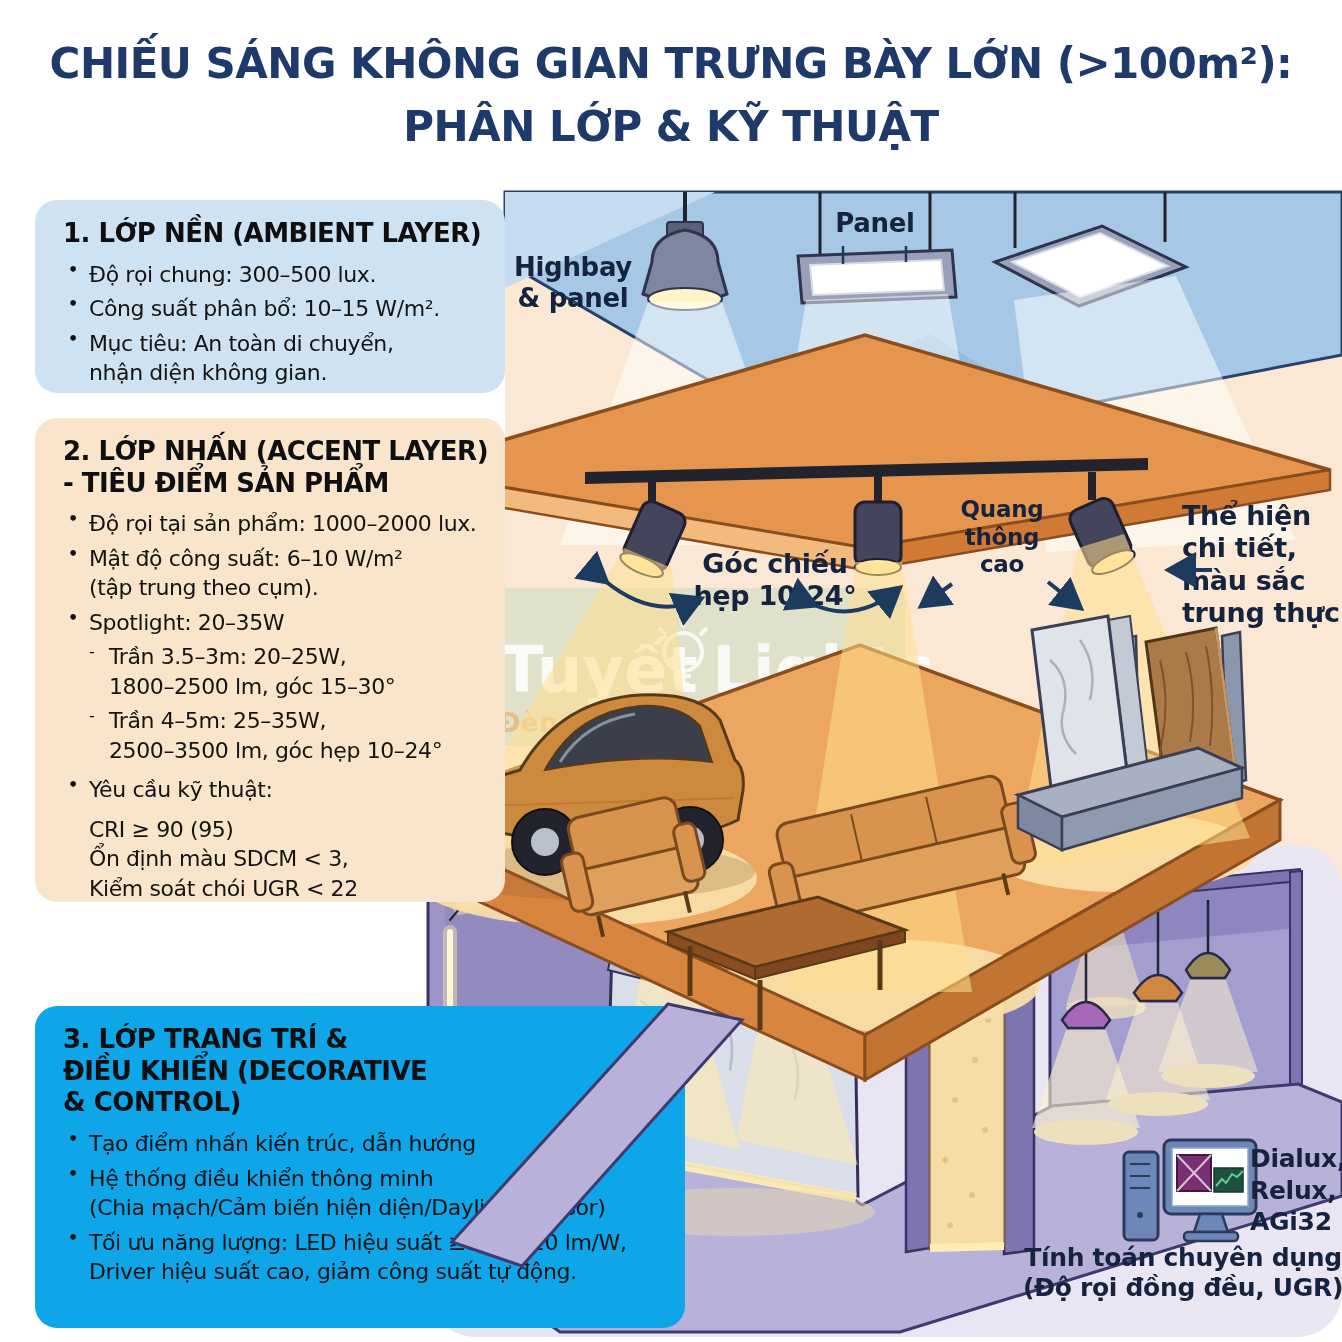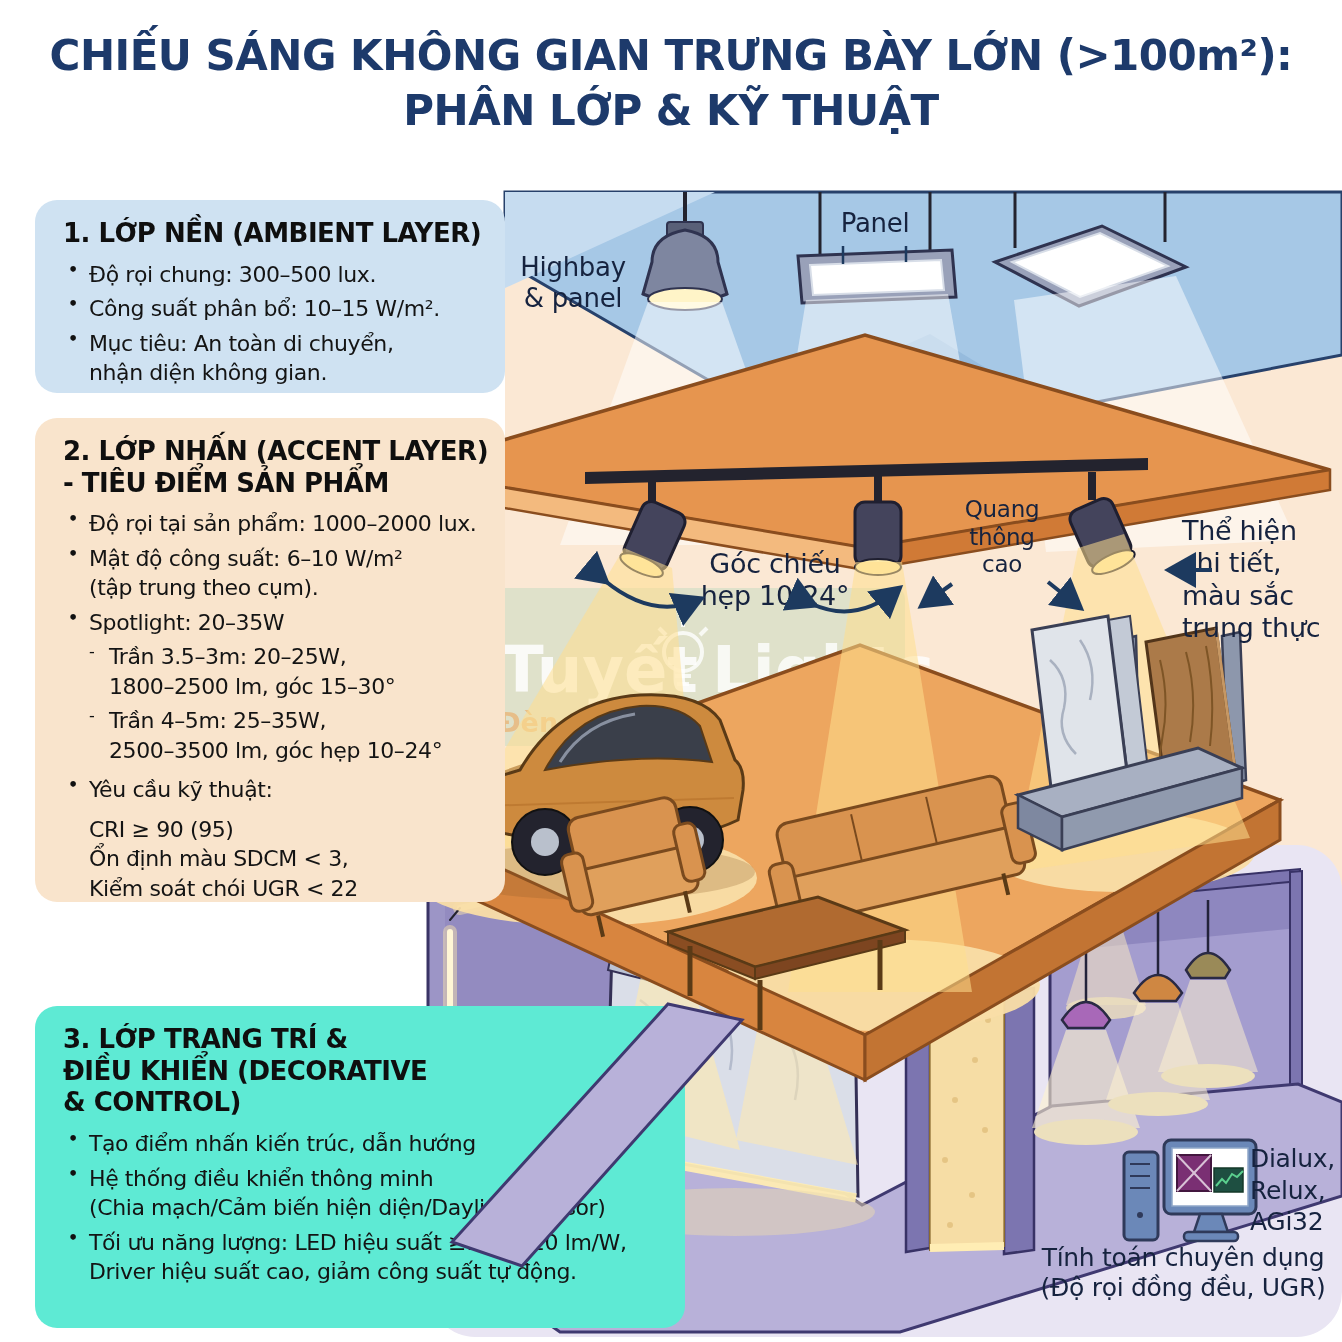--- a/index.html
+++ b/index.html
@@ -5,44 +5,44 @@
   html,body{margin:0;padding:0;background:#ffffff;}
   .canvas{
     position:relative;width:1342px;height:1342px;overflow:hidden;background:#ffffff;
     font-family:"DejaVu Sans","Liberation Sans",sans-serif;color:#111;
   }
   svg{display:block;}
   .abs{position:absolute;}
   
   .title{position:absolute;left:0;top:28px;width:1342px;text-align:center;
          color:#1d3a6b;font-weight:bold;font-size:42px;line-height:1.32;letter-spacing:-0.5px;z-index:6;}
-  .title div{white-space:nowrap;}
+  .title div{white-space:nowrap;margin-top:8px;}
   
   .panel{position:absolute;border-radius:22px;padding:16px 28px;box-sizing:border-box;z-index:4;}
   .panel-ambient{left:35px;top:200px;width:470px;height:193px;background:#cfe2f2;}
   .panel-accent{left:35px;top:418px;width:470px;height:484px;background:#f9e4cc;}
-  .panel-decor{left:35px;top:1006px;width:650px;height:322px;background:#5eead4;}
+  .panel-decor{left:35px;top:1006px;width:650px;height:322px;background:#0ea5e9;}
   .panel h3{margin:2px 0 10px 0;font-size:26px;line-height:1.22;letter-spacing:-0.5px;color:#0f0f0f;}
   .panel h3 div{white-space:nowrap;}
   .b-line{font-size:22px;line-height:1.34;letter-spacing:-0.4px;color:#141414;white-space:nowrap;}
   .bullet{position:relative;padding-left:26px;margin-bottom:5px;}
   .bullet::before{content:"•";position:absolute;left:5px;top:0;font-weight:bold;}
   .sub{position:relative;padding-left:46px;margin-bottom:5px;}
   .sub::before{content:"-";position:absolute;left:26px;top:0;}
   .plain{padding-left:26px;margin-bottom:2px;}
   .gap-top{margin-top:10px;}
   
-  .lbl{position:absolute;font-weight:normal;color:#16233f;text-align:center;
+  .lbl{position:absolute;font-weight:bold;color:#16233f;text-align:center;
        line-height:1.2;letter-spacing:-0.3px;z-index:7;}
   .lbl div{white-space:nowrap;}
   .lbl-highbay{left:503px;top:252px;width:140px;font-size:26px;}
   .lbl-panel{left:828px;top:208px;width:94px;font-size:26px;}
   .lbl-beam-angle{left:688px;top:548px;width:174px;font-size:27px;}
   .lbl-flux{left:946px;top:496px;width:112px;font-size:23px;}
-  .lbl-fidelity{left:1182px;top:500px;width:160px;font-size:27px;text-align:left;margin-top:15px;}
+  .lbl-fidelity{left:1182px;top:500px;width:160px;font-size:27px;text-align:left;}
   .lbl-software{left:1250px;top:1143px;width:92px;font-size:25px;text-align:left;line-height:1.26;}
   .lbl-calc{left:1022px;top:1243px;width:322px;font-size:25px;}
   .z1{z-index:1;} .z5{z-index:5;} .z8{z-index:8;}
 </style>
 </head>
 <body>
 
 <div class="canvas">
 
   <svg class="abs z1" width="1342" height="1342" viewBox="0 0 1342 1342">

